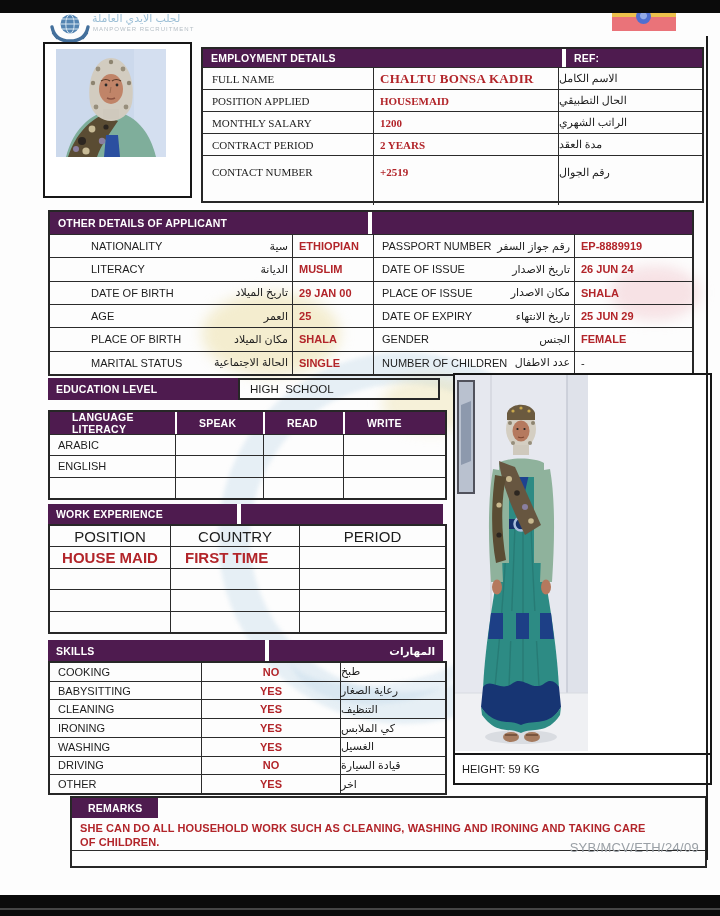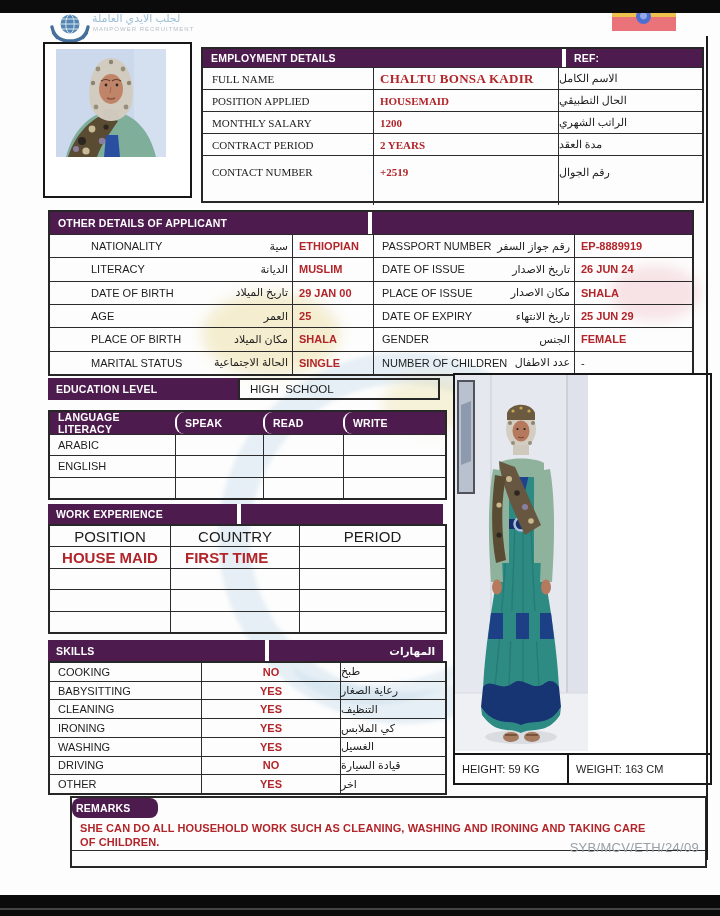--- a/index.html
+++ b/index.html
@@ -66,21 +66,21 @@
   .od-val{width:90px;border-left:1px solid #2b2b2b;display:flex;align-items:center;padding-left:6px;box-sizing:border-box;}
   .od-val2{flex:1;border-left:1px solid #2b2b2b;display:flex;align-items:center;padding-left:6px;box-sizing:border-box;}
   .ar{white-space:nowrap;}
   
   .edu{left:48px;top:378px;width:392px;height:22px;display:flex;z-index:2;}
   .edu .lab{width:190px;display:flex;align-items:center;padding-left:8px;box-sizing:border-box;}
   .edu .val{flex:1;border:2px solid #272727;display:flex;align-items:center;padding-left:10px;font-size:11.5px;white-space:pre;background:transparent;}
   
   .lang{left:48px;top:410px;width:395px;height:86px;border:2px solid #272727;display:flex;flex-direction:column;box-sizing:content-box;z-index:2;}
   .lang-head{display:flex;height:22px;}
-  .lang-head div{display:flex;align-items:center;padding-left:8px;box-sizing:border-box;border-left:2px solid #fff;border-radius:9px;}
+  .lang-head div{display:flex;align-items:center;padding-left:22px;box-sizing:border-box;border-left:2px solid #fff;}
   .lang-head div:first-child{border-left:none;}
   .lang-row{display:flex;flex:1;border-top:1px solid #2b2b2b;font-size:11px;}
   .lang-row div{display:flex;align-items:center;padding-left:8px;box-sizing:border-box;border-left:1px solid #2b2b2b;}
   .lang-row div:first-child{border-left:none;}
   .lc1{width:125px;}.lc2{width:88px;}.lc3{width:80px;}.lc4{flex:1;}
   
   .work-head{left:48px;top:504px;width:395px;height:20px;position:absolute;display:flex;align-items:center;padding-left:8px;box-sizing:border-box;z-index:2;}
   .work-head .slit{position:absolute;left:189px;top:0;width:4px;height:100%;background:#fff;}
   .work{left:48px;top:524px;width:395px;height:106px;border:2px solid #272727;display:flex;flex-direction:column;z-index:2;}
   .wk-row{display:flex;flex:1;border-top:1px solid #2b2b2b;font-size:15px;align-items:stretch;}
@@ -101,21 +101,21 @@
   .sk-c2{width:138px;border-left:1px solid #2b2b2b;display:flex;align-items:center;justify-content:center;}
   .sk-c3{flex:1;border-left:1px solid #2b2b2b;display:flex;align-items:center;justify-content:flex-end;padding-right:8px;box-sizing:border-box;}
   
   .photo2{left:453px;top:373px;width:255px;height:408px;border:2px solid #161616;background:#fff;z-index:2;}
   .photo2 svg{position:absolute;left:0;top:0;}
   .hw{position:absolute;left:0;bottom:0;width:100%;height:28px;border-top:2px solid #161616;display:flex;font-size:11px;background:#fff;}
   .hw .h{width:112px;display:flex;align-items:center;padding-left:7px;box-sizing:border-box;}
   .hw .w{flex:1;border-left:2px solid #161616;display:flex;align-items:center;padding-left:7px;box-sizing:border-box;}
   
   .remarks{left:70px;top:796px;width:633px;height:68px;border:2px solid #272727;z-index:2;background:transparent;}
-  .rm-head{position:absolute;left:0;top:0;width:86px;height:20px;display:flex;align-items:center;padding-left:4px;box-sizing:border-box;border-radius:8px;}
+  .rm-head{position:absolute;left:0;top:0;width:86px;height:20px;display:flex;align-items:center;padding-left:16px;box-sizing:border-box;}
   .rm-text{position:absolute;left:8px;top:23px;width:575px;font-size:11px;font-weight:bold;color:#b2252a;line-height:14px;letter-spacing:.1px;}
   .rm-line{position:absolute;left:0;top:52px;width:100%;height:0;border-top:1.5px solid #2b2b2b;}
   .rm-code{position:absolute;right:6px;top:42px;font-size:13px;color:#9aa0a6;letter-spacing:.3px;}
 </style>
 </head>
 <body>
 
 <div class="screen">
 
   <div class="abs bar-top"></div>
@@ -489,21 +489,20 @@
         <circle cx="66" cy="33" r="1.6" fill="#c9a84c"></circle>
         <circle cx="74" cy="36" r="1.6" fill="#c9a84c"></circle>
       <ellipse cx="66" cy="56" rx="8.5" ry="10.5" fill="#b5795e"></ellipse>
       <circle cx="62.5" cy="54" r="1.1" fill="#222"></circle>
         <circle cx="69.5" cy="54" r="1.1" fill="#222"></circle>
       <path d="M63,62 Q66,63.5 69,62" stroke="#7c452f" stroke-width="1.2" fill="none"></path>
       <rect x="58" y="70" width="16" height="10" fill="#cfc9bd"></rect>
     </svg>
     <div class="hw">
       <div class="h">HEIGHT: 59 KG</div>
-      <div class="w">WEIGHT: 163 CM</div>
     </div>
   </div>
 
   <div class="abs remarks">
     <div class="rm-head purple hdr-label">REMARKS</div>
     <div class="rm-text">SHE CAN DO ALL HOUSEHOLD WORK SUCH AS CLEANING, WASHING AND IRONING AND TAKING CARE OF CHILDREN.</div>
     <div class="rm-line"></div>
     <div class="rm-code">SYB/MCV/ETH/24/09</div>
   </div>
 

